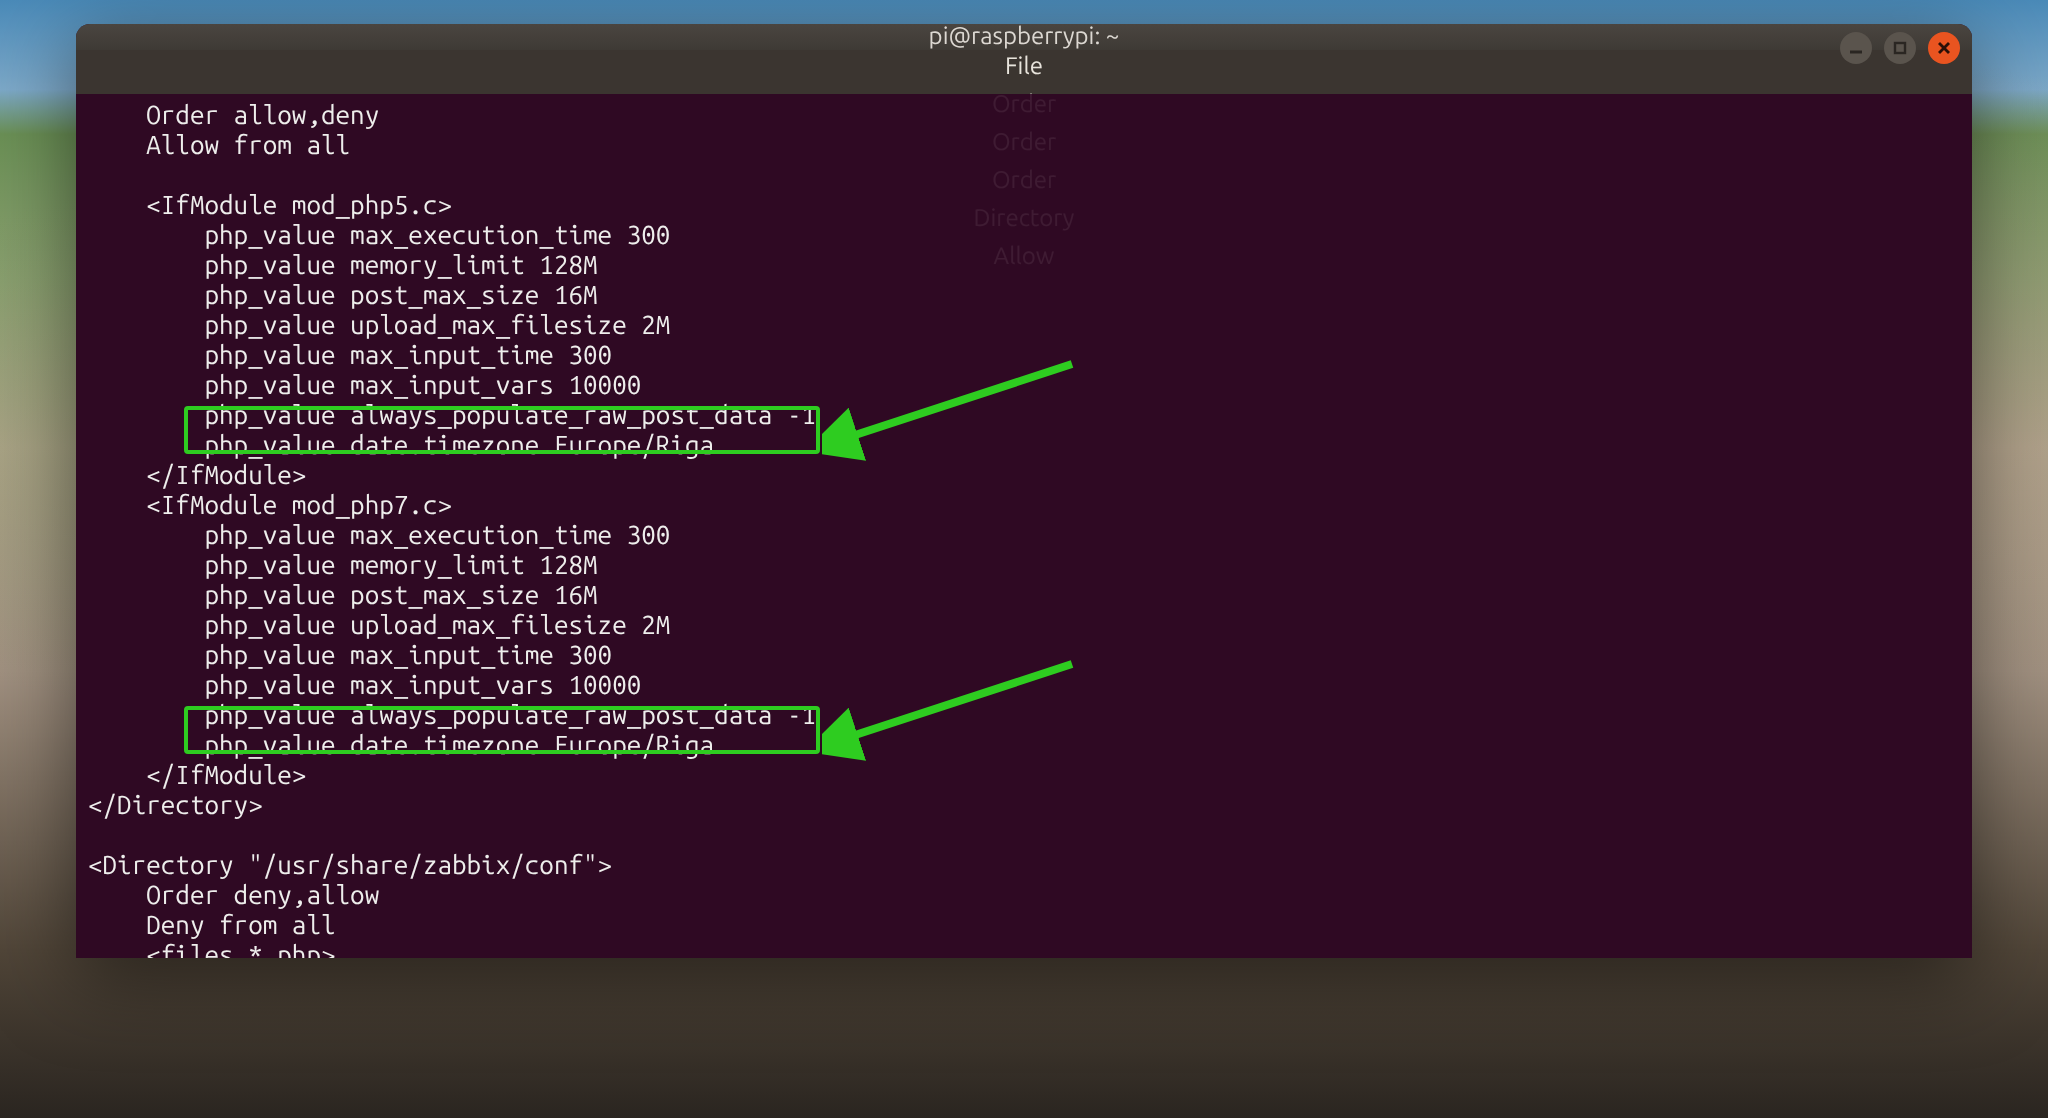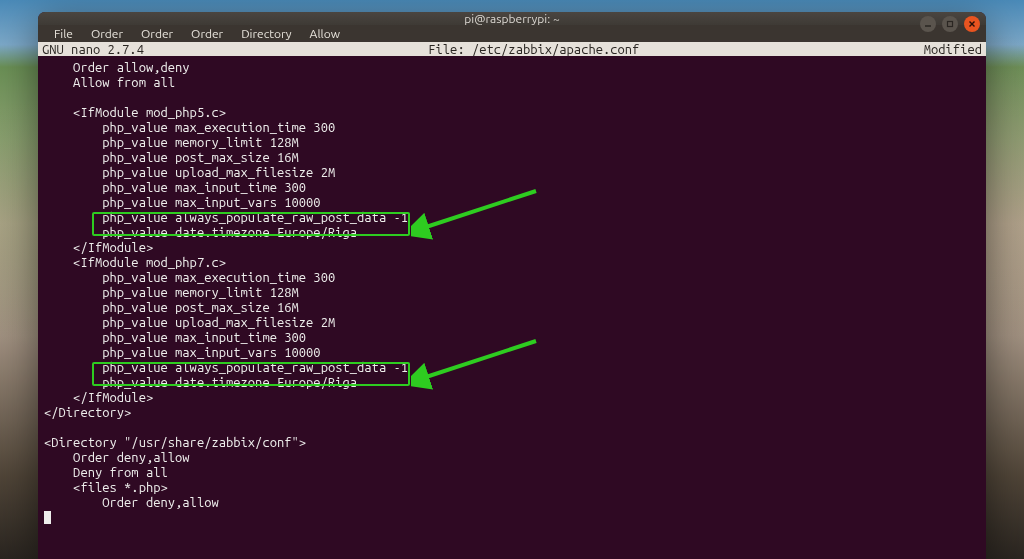--- a/index.html
+++ b/index.html
@@ -15,21 +15,21 @@
   .desktop-bg {
     position: absolute; inset: 0;
     background:
       radial-gradient(ellipse 400px 200px at 15% 40%, rgba(120,140,90,0.5), transparent 70%),
       radial-gradient(ellipse 500px 250px at 85% 35%, rgba(160,140,120,0.5), transparent 70%),
       linear-gradient(180deg, #4a8ab8 0%, #7ca8c8 8%, #6a8f55 12%, #8aa070 25%, #b5a890 40%, #a09080 60%, #504538 85%, #2a2520 100%);
   }
   .terminal-window {
     position: absolute;
     left: 38px; top: 12px;
-    width: 948px; height: 547px;
+    width: 948px; height: 467px;
     background: #300a24;
     border-radius: 7px 7px 0 0;
     box-shadow: 0 10px 40px rgba(0,0,0,0.5);
     overflow: hidden;
     display: flex; flex-direction: column;
   }
   .titlebar {
     height: 26px;
     background: linear-gradient(#4a4540, #3e3a35);
     display: flex; align-items: center; justify-content: center;
@@ -46,21 +46,21 @@
     display: flex; align-items: center; justify-content: center;
     background: #5a544d; color: #2a2622; font-size: 9px;
     cursor: pointer;
   }
   .win-btn.close { background: #e95420; }
   .menubar {
     height: 22px;
     background: #3b3530;
     display: flex; align-items: center;
     padding: 0 8px; gap: 2px;
-    color: #e8e4dc; font-size: 12px;
+    color: #e8e4dc; font-size: 12px; flex-direction: column;
   }
   .menubar span { padding: 2px 8px; cursor: pointer; }
   .nano-status {
     height: 17px;
     background: #e6e1da;
     color: #2a2622;
     font-family: "Ubuntu Mono", "DejaVu Sans Mono", monospace;
     font-size: 13px;
     display: flex;
     padding: 0 4px;
@@ -124,25 +124,20 @@
 
   <div class="menubar">
     <span>File</span>
     <span>Order</span>
     <span>Order</span>
     <span>Order</span>
     <span>Directory</span>
     <span>Allow</span>
   </div>
 
-  <div class="nano-status">
-    <span class="left"> GNU nano 2.7.4</span>
-    <span class="center">File: /etc/zabbix/apache.conf</span>
-    <span class="right">Modified </span>
-  </div>
 
   <div class="term-body"><div id="file-content">    Order allow,deny
     Allow from all
 
     &lt;IfModule mod_php5.c&gt;
         php_value max_execution_time 300
         php_value memory_limit 128M
         php_value post_max_size 16M
         php_value upload_max_filesize 2M
         php_value max_input_time 300

